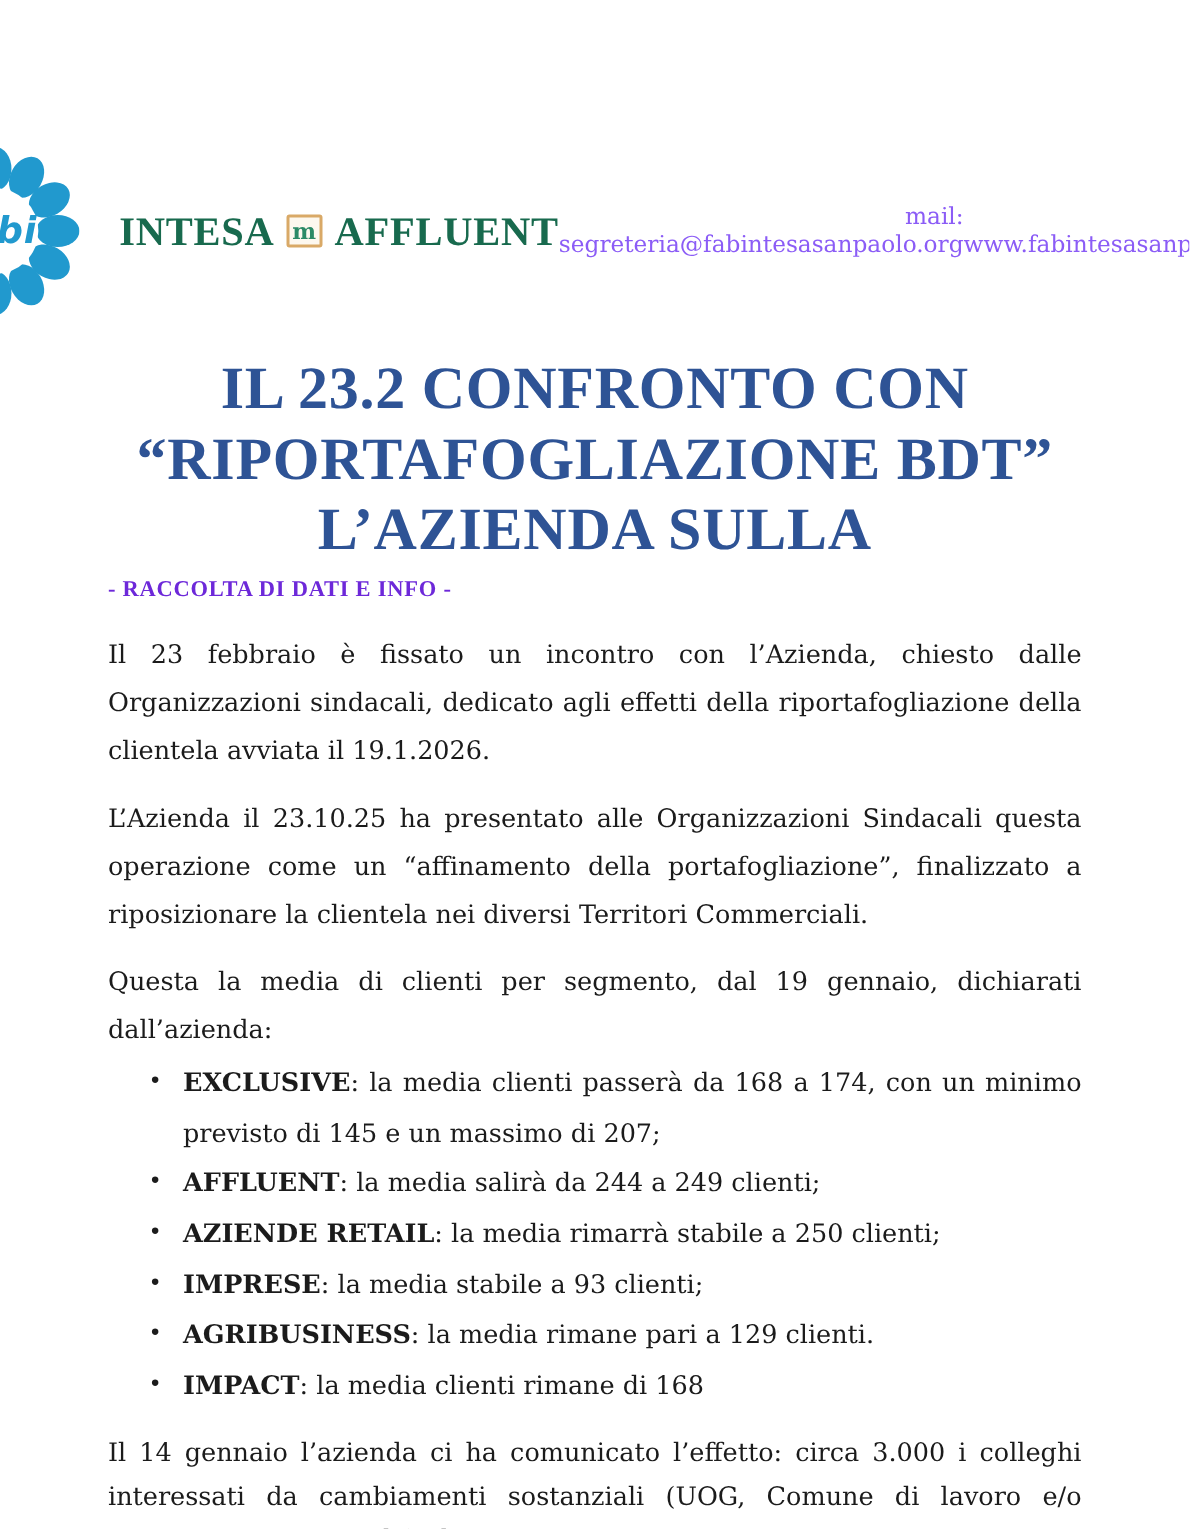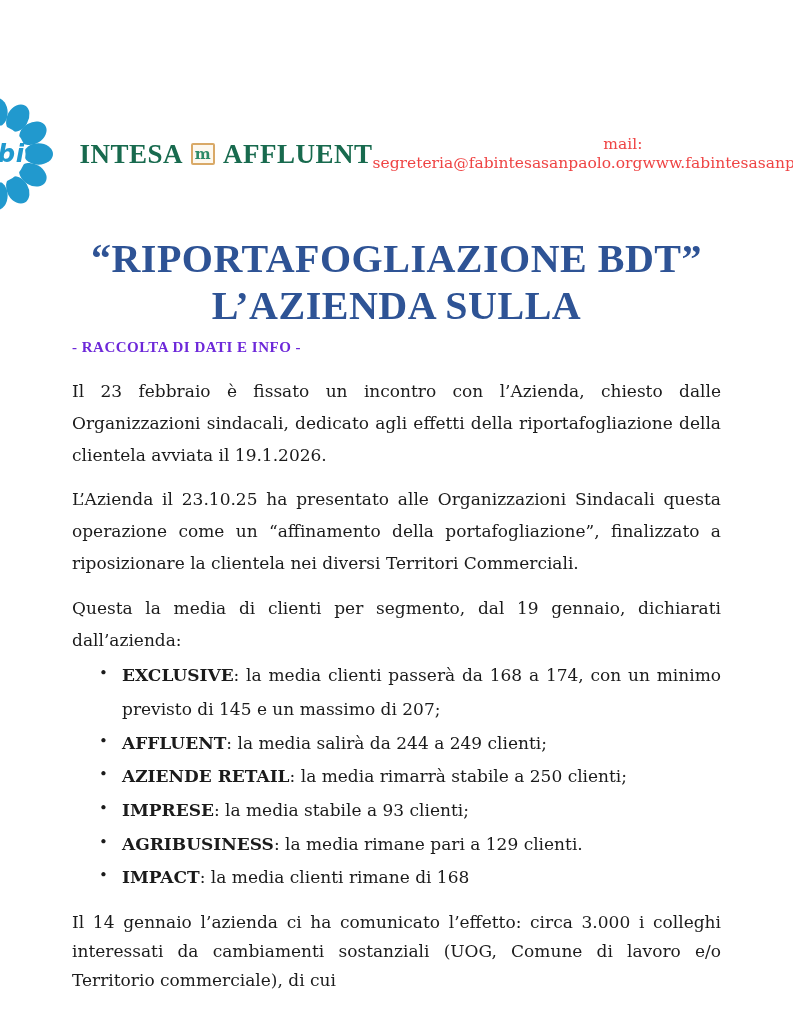--- a/index.html
+++ b/index.html
@@ -58,21 +58,21 @@
     border-radius: 2px;
     font-family: "DejaVu Serif", serif;
     font-size: 15px;
     font-weight: bold;
     color: #2c8a67;
     background: #fdf8ef;
   }
   .contact-mail, .contact-web {
     font-family: "DejaVu Serif", serif;
     font-size: 15.5px;
-    color: #ef4444;
+    color: #8b5cf6;
     line-height: 1.25;
     text-align: right;
   }
 
   
   .title-block {
     margin-top: 26px;
     text-align: center;
     color: #2e5395;
     font-family: "Liberation Serif", serif;
@@ -149,20 +149,21 @@
         <span>INTESA</span>
         <span class="monogram-box">m</span>
         <span>AFFLUENT</span>
       </div>
       <div class="contact-mail">mail: segreteria@fabintesasanpaolo.org</div>
       <div class="contact-web">www.fabintesasanpaolo.eu</div>
     </div>
   </header>
 
   <div class="title-block">
+    <div class="title-line">IL 23.2 CONFRONTO CON</div>
     <div class="title-line">“RIPORTAFOGLIAZIONE BDT”</div>
     <div class="title-line">L’AZIENDA SULLA</div>
   </div>
   <div class="subtitle">- RACCOLTA DI DATI E INFO -</div>
 
   <div class="body-copy">
 
     <p class="para first">Il 23 febbraio è fissato un incontro con l’Azienda, chiesto dalle Organizzazioni sindacali, dedicato agli effetti della riportafogliazione della clientela avviata il 19.1.2026.</p>
 
     <p class="para">L’Azienda il 23.10.25 ha presentato alle Organizzazioni Sindacali questa operazione come un “affinamento della portafogliazione”, finalizzato a riposizionare la clientela nei diversi Territori Commerciali.</p>

